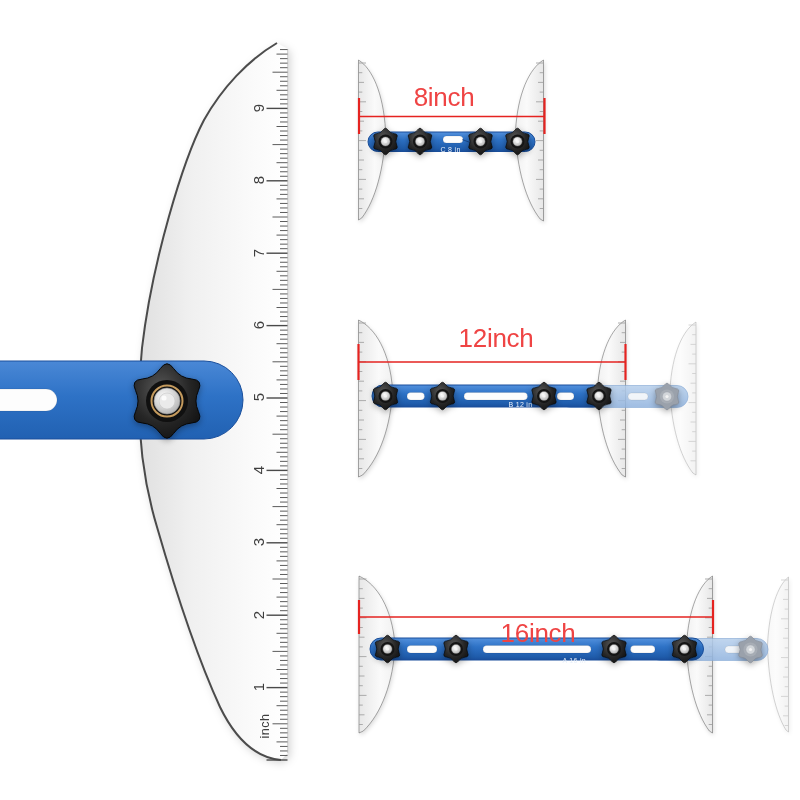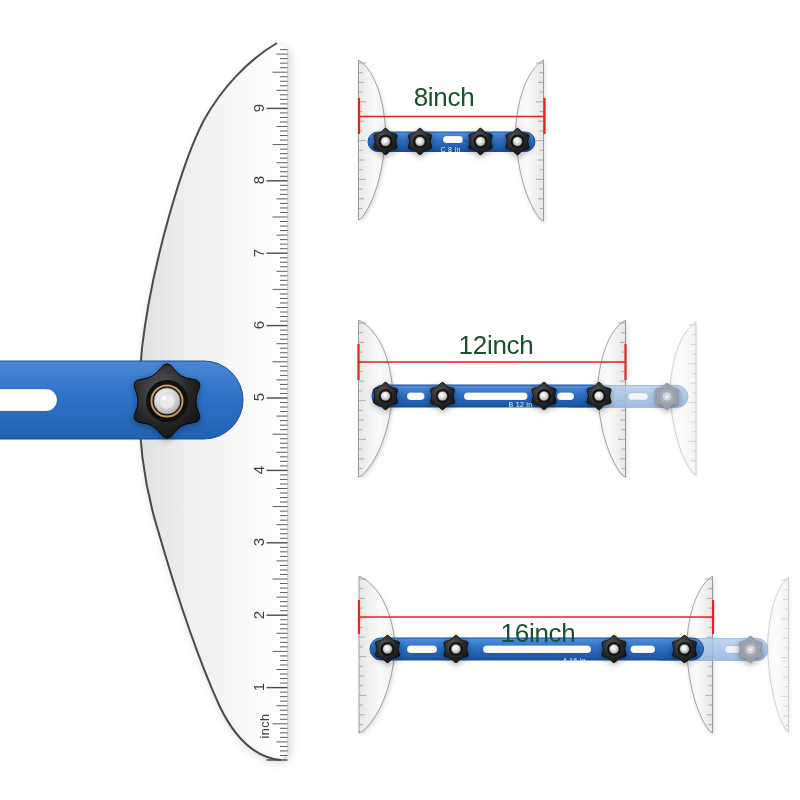--- a/index.html
+++ b/index.html
@@ -19,21 +19,21 @@
   .red-h{stroke:var(--dimension-red);stroke-width:1.6;}
   .red-v{stroke:var(--dimension-red);stroke-width:2.2;}
   .small-blade{stroke:rgba(60,60,60,.55);stroke-width:.8;filter:drop-shadow(1px 2px 2px rgba(0,0,0,.15));}
   .bladeL{fill:url(#smallBladeGradL);}
   .bladeR{fill:url(#smallBladeGradR);}
   .big-blade{fill:url(#bladeGrad);filter:drop-shadow(2px 3px 4px rgba(0,0,0,.18));}
   .big-blade-edge{fill:none;stroke:var(--blade-edge);stroke-width:2;opacity:.85;}
   .arm{fill:url(#armGrad);stroke:var(--bar-blue-dark);stroke-width:1;}
   .knob{filter:drop-shadow(0 2px 3px rgba(0,0,0,.35));}
   .dim-label{position:absolute;transform:translateX(-50%);font-size:26px;line-height:1;
-             color:#14532d;letter-spacing:-.3px;font-weight:500;white-space:nowrap;}
+             color:#ef4444;letter-spacing:-.3px;font-weight:500;white-space:nowrap;}
   .ruler-num{position:absolute;left:248px;width:20px;height:16px;display:flex;align-items:center;
              justify-content:center;font-size:15px;color:#3f3f3f;transform:rotate(-90deg);}
   .ruler-unit{position:absolute;left:248px;width:34px;height:14px;display:flex;align-items:center;
              justify-content:center;font-size:12.5px;color:#3f3f3f;letter-spacing:.5px;transform:rotate(-90deg);}
 </style>
 </head>
 <body>
 
 <div class="stage">
   <svg class="scene" width="800" height="800" viewBox="0 0 800 800">
@@ -537,21 +537,21 @@
         </g>
       <g>
         <line class="red-h" x1="359" y1="617" x2="713" y2="617"></line>
         <line class="red-v" x1="359" y1="600" x2="359" y2="634"></line>
         <line class="red-v" x1="713" y1="600" x2="713" y2="634"></line>
       </g>
     </g>
   </svg>
 
   <span class="dim-label" style="left:444px;top:84px">8inch</span>
-  <span class="dim-label" style="left:496px;top:332px">12inch</span>
+  <span class="dim-label" style="left:496px;top:325px">12inch</span>
   <span class="dim-label" style="left:538px;top:620px">16inch</span>
 
   <div>
     <span class="ruler-num" style="top:100px">9</span>
     <span class="ruler-num" style="top:172px">8</span>
     <span class="ruler-num" style="top:245px">7</span>
     <span class="ruler-num" style="top:317px">6</span>
     <span class="ruler-num" style="top:389px">5</span>
     <span class="ruler-num" style="top:462px">4</span>
     <span class="ruler-num" style="top:534px">3</span>

